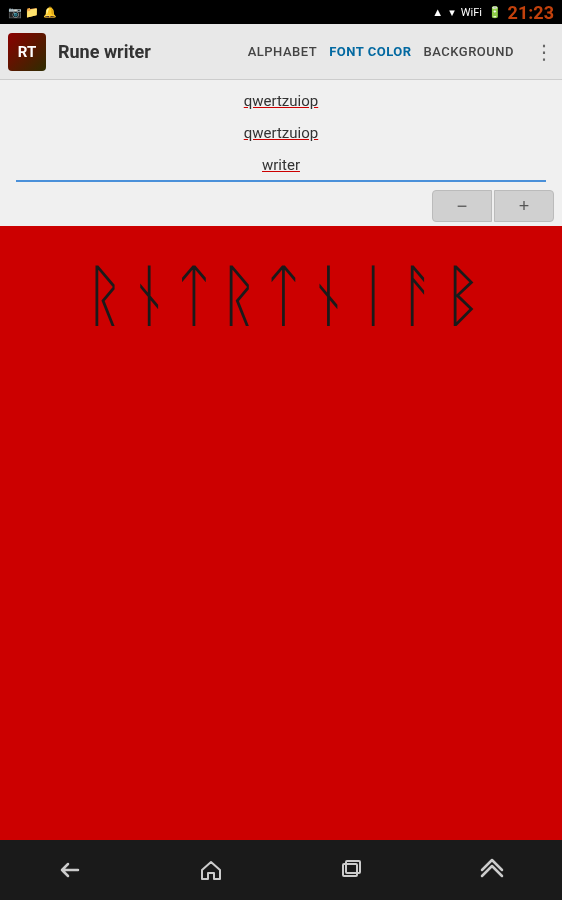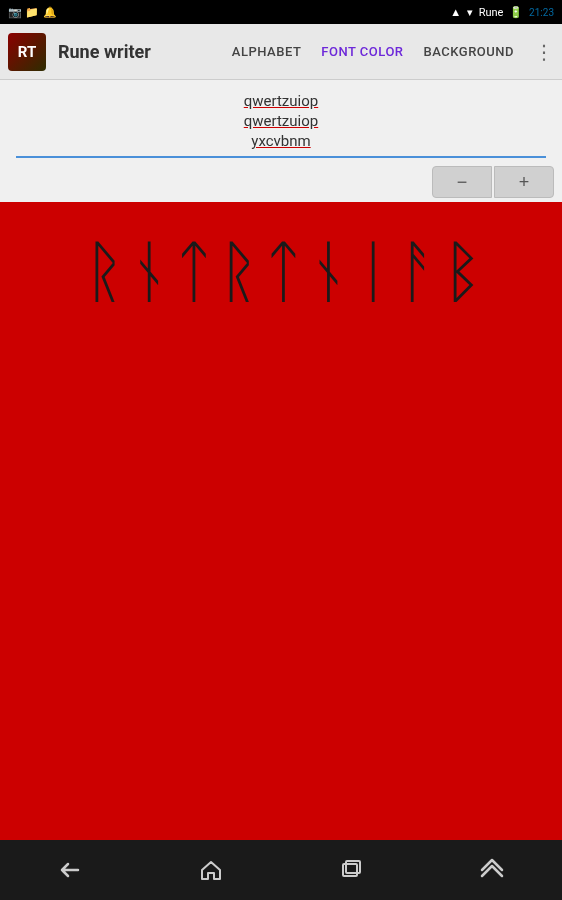--- a/index.html
+++ b/index.html
@@ -27,23 +27,23 @@
     .status-bar-left {
       display: flex;
       gap: 4px;
       margin-right: auto;
     }
     .status-icon {
       color: #fff;
       font-size: 11px;
     }
     .status-time {
-      color: #0369a1;
-      font-size: 10px;
-      font-weight: normal;
+      color: #c2410c;
+      font-size: 18px;
+      font-weight: bold;
     }
 
     
     .app-bar {
       background: #e8e8e8;
       height: 56px;
       display: flex;
       align-items: center;
       padding: 0 8px;
       gap: 12px;
@@ -64,51 +64,52 @@
       flex-shrink: 0;
     }
     .app-title {
       color: #333;
       font-size: 18px;
       flex-grow: 1;
       font-weight: bold;
     }
     .nav-items {
       display: flex;
-      gap: 20px;
+      gap: 12px;
       align-items: center;
     }
     .nav-item {
       color: #444;
       font-size: 13px;
       font-weight: 500;
       cursor: pointer;
       letter-spacing: 0.5px;
     }
     .nav-item.active {
-      color: #6d28d9;
+      color: #0369a1;
+      font-weight: bold;
     }
     .more-icon {
       color: #666;
       font-size: 20px;
       cursor: pointer;
       margin-left: 8px;
     }
 
     
     .text-input-area {
       background: #f0f0f0;
       padding: 12px 16px 4px 16px;
       flex-shrink: 0;
     }
     .keyboard-rows {
       display: flex;
       flex-direction: column;
       align-items: center;
-      gap: 2px;
+      gap: 14px;
       margin-bottom: 4px;
     }
     .keyboard-row {
       color: #333;
       font-size: 15px;
       text-decoration: underline;
       text-decoration-color: #cc0000;
       cursor: pointer;
     }
 
@@ -196,41 +197,41 @@
 <body>
 
 <div class="status-bar">
   <div class="status-bar-left">
     <span class="status-icon">📷</span>
     <span class="status-icon">📁</span>
     <span class="status-icon">🔔</span>
   </div>
   <span class="status-icon">▲</span>
   <span class="status-icon">▾</span>
-  <span class="status-icon">Rune</span>
+  <span class="status-icon">WiFi</span>
   <span class="status-icon">🔋</span>
   <span class="status-time">21:23</span>
 </div>
 
 <div class="app-bar">
   <div class="app-logo">RT</div>
   <span class="app-title">Rune writer</span>
   <div class="nav-items">
     <span class="nav-item">ALPHABET</span>
     <span class="nav-item active">FONT COLOR</span>
     <span class="nav-item">BACKGROUND</span>
   </div>
   <span class="more-icon">⋮</span>
 </div>
 
 <div class="text-input-area">
   <div class="keyboard-rows">
     <span class="keyboard-row">qwertzuiop</span>
     <span class="keyboard-row">qwertzuiop</span>
-    <span class="keyboard-row">yxcvbnm</span>
+    <span class="keyboard-row">writer</span>
   </div>
   <div class="blue-line"></div>
 </div>
 
 <div class="zoom-controls">
   <button class="zoom-btn">−</button>
   <button class="zoom-btn">+</button>
 </div>
 
 <div class="rune-display">

